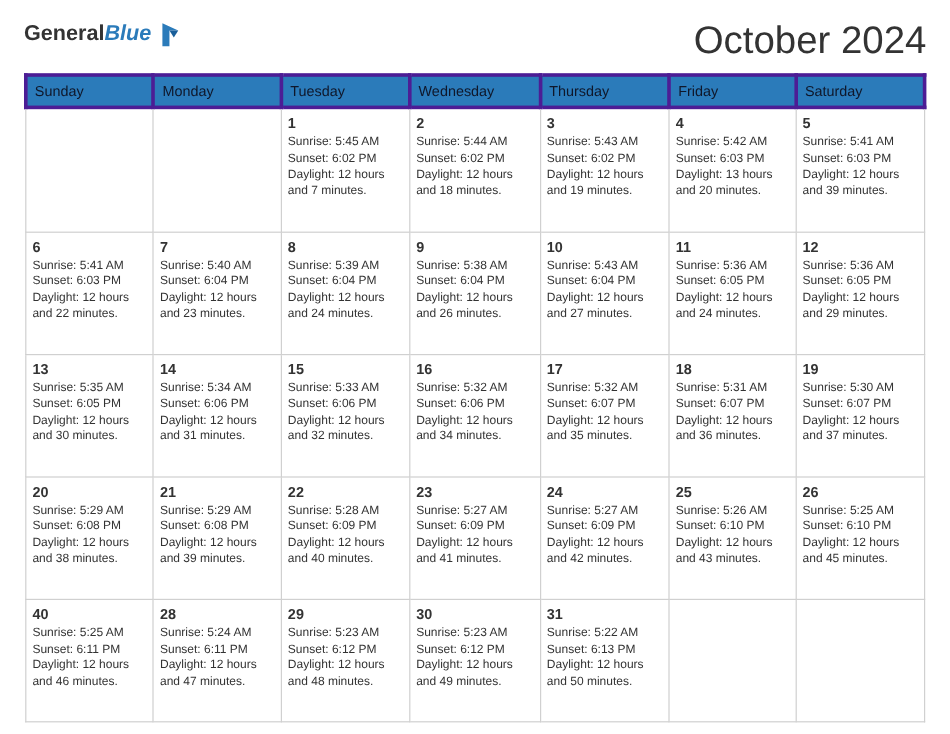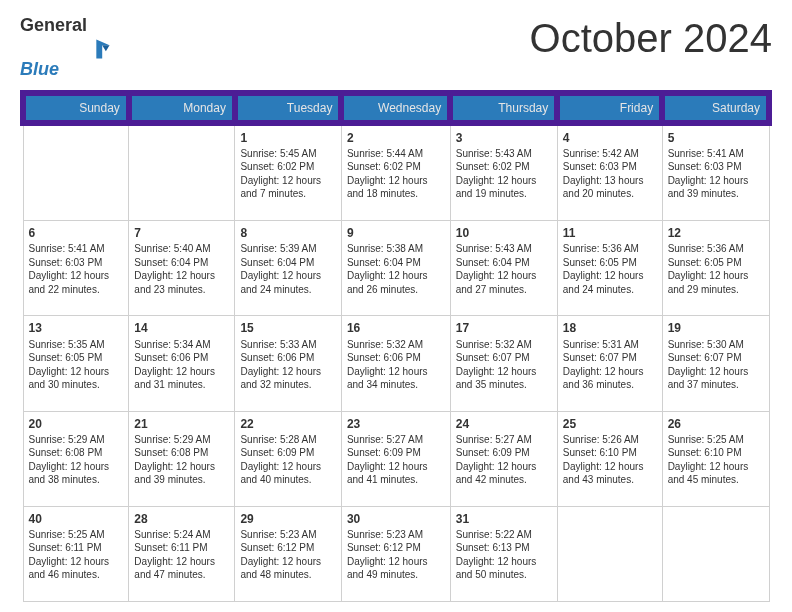--- a/index.html
+++ b/index.html
@@ -22,57 +22,55 @@
       justify-content: space-between;
       align-items: flex-start;
       margin-bottom: 10px;
     }
     .logo {
       display: flex;
       align-items: center;
     }
     .logo-text {
       display: flex;
-      flex-direction: column;
       line-height: 1.1;
-      gap: 24px;
     }
     .logo-icon {
       width: 22px;
       height: 22px;
       margin-left: 2px;
       margin-top: 2px;
     }
     .title-block {
       text-align: right;
     }
     .month-title {
-      font-size: 40px;
+      font-size: 32px;
       font-weight: 300;
       color: #333;
       line-height: 1.1;
     }
     .location {
       font-size: 15px;
       color: #555;
     }
     .calendar {
       width: 100%;
       border-collapse: collapse;
       flex: 1;
       font-size: 10.5px;
     }
     .calendar th {
       background-color: #2b7bba;
-      color: #e5e5e5;
-      text-align: right;
+      color: #0f172a;
+      text-align: left;
       padding: 5px 6px;
       font-size: 12px;
       font-weight: normal;
-      border: 6px solid #4c1d95;
+      border: 3px solid #4c1d95;
     }
     .calendar td {
       border: 1px solid #d0d0d0;
       vertical-align: top;
       padding: 4px 5px;
       width: 113px;
       height: 78px;
       color: #333;
       line-height: 1.35;
     }

